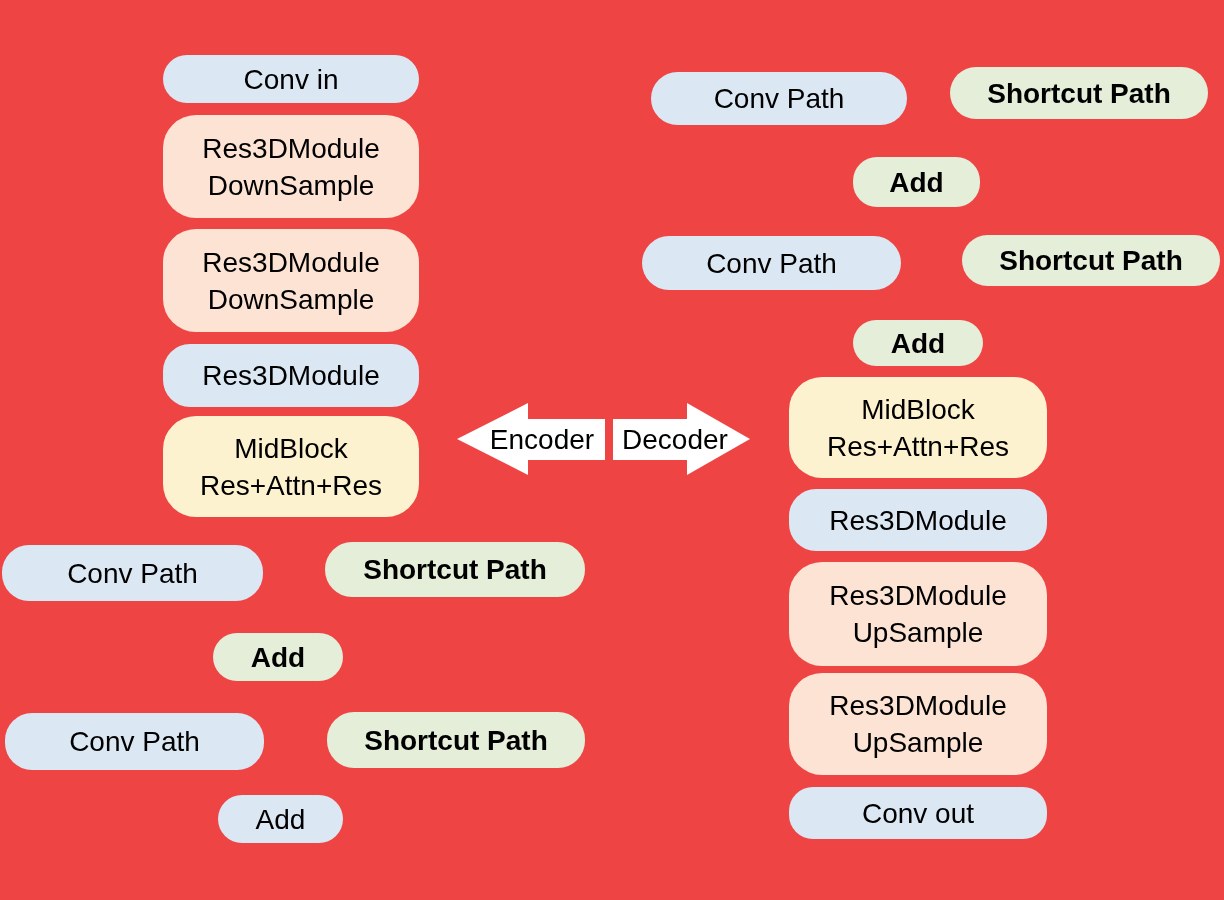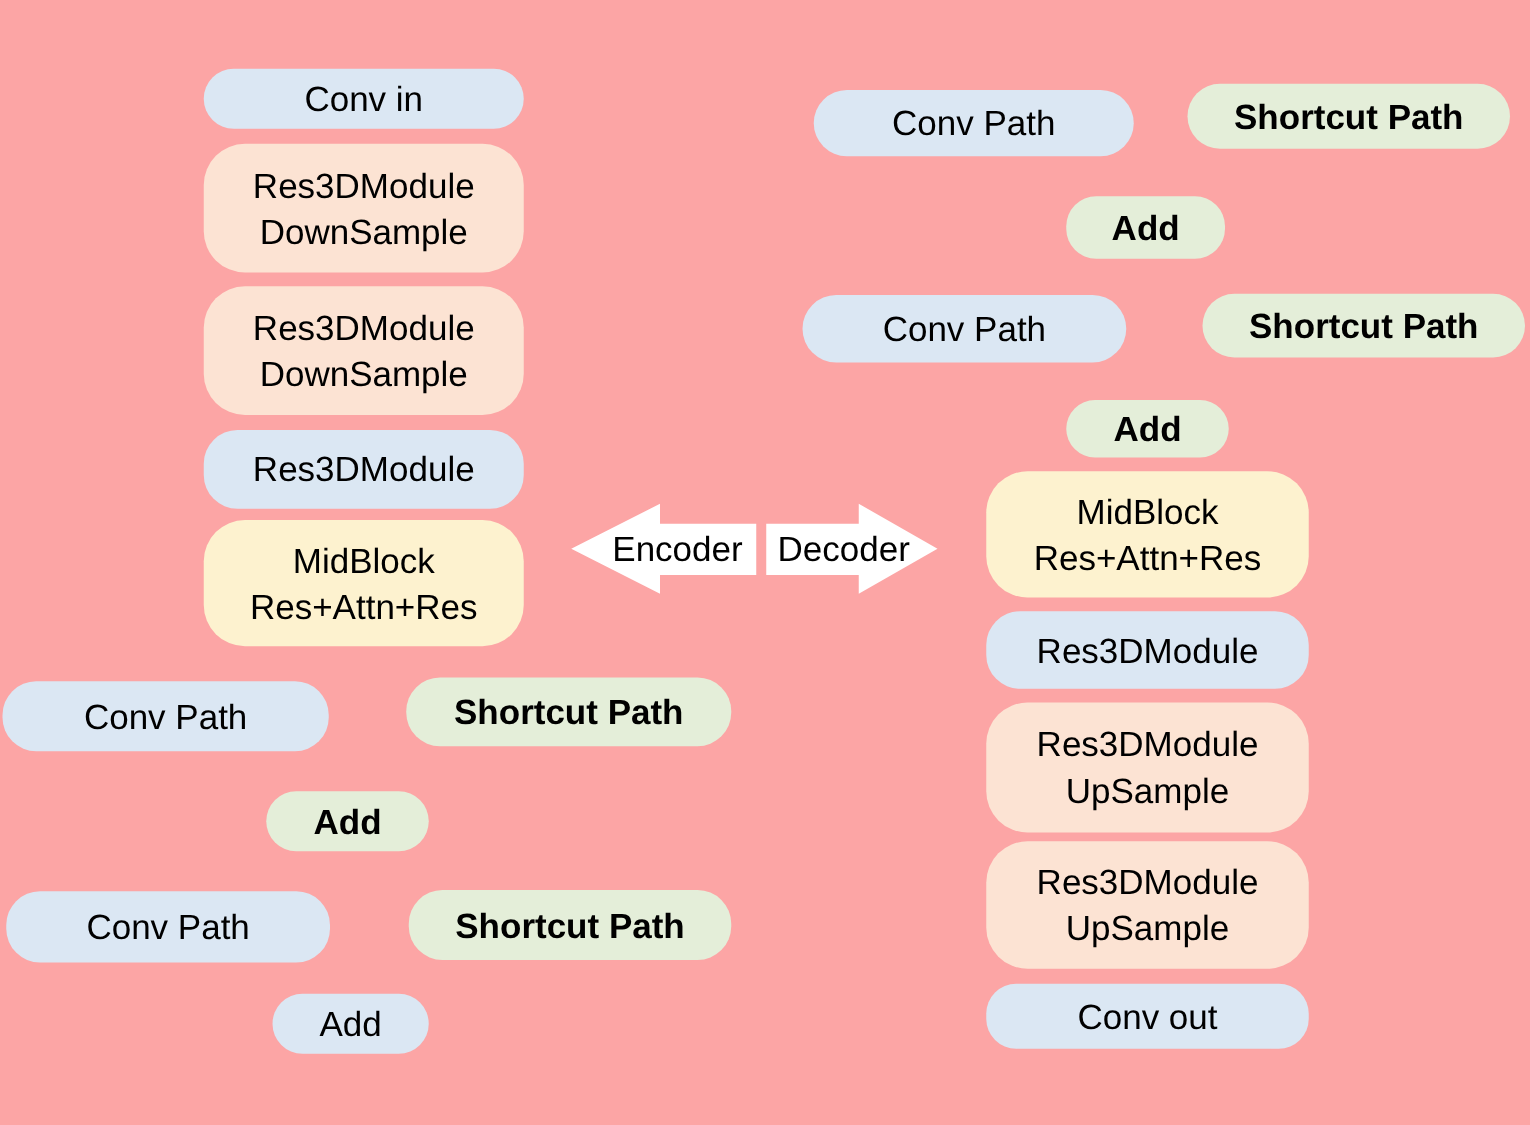--- a/index.html
+++ b/index.html
@@ -1,17 +1,17 @@
 <!DOCTYPE html>
 <html style="--blue: #dbe7f3; --peach: #fce3d3; --yellow: #fdf2cf; --green: #e4eed9; --arrow_fill: #ffffff; --background: #000000; --text: #000000;"><head>
 <meta charset="utf-8">
 <style>
   html,body{margin:0;padding:0;background:#000;}
   .stage{
-    position:relative;width:1224px;height:900px;background:#fca5a5;overflow:hidden;
+    position:relative;width:1224px;height:900px;background:#ef4444;overflow:hidden;
     font-family:"Liberation Sans", sans-serif;color:#000;
   }
   .block{
     position:absolute;display:flex;flex-direction:column;align-items:center;justify-content:center;
     text-align:center;font-size:28px;line-height:37px;color:#000;box-sizing:border-box;
   }
   .blue{background:var(--blue);}
   .peach{background:var(--peach);}
   .yellow{background:var(--yellow);}
   .green{background:var(--green);font-weight:bold;}

